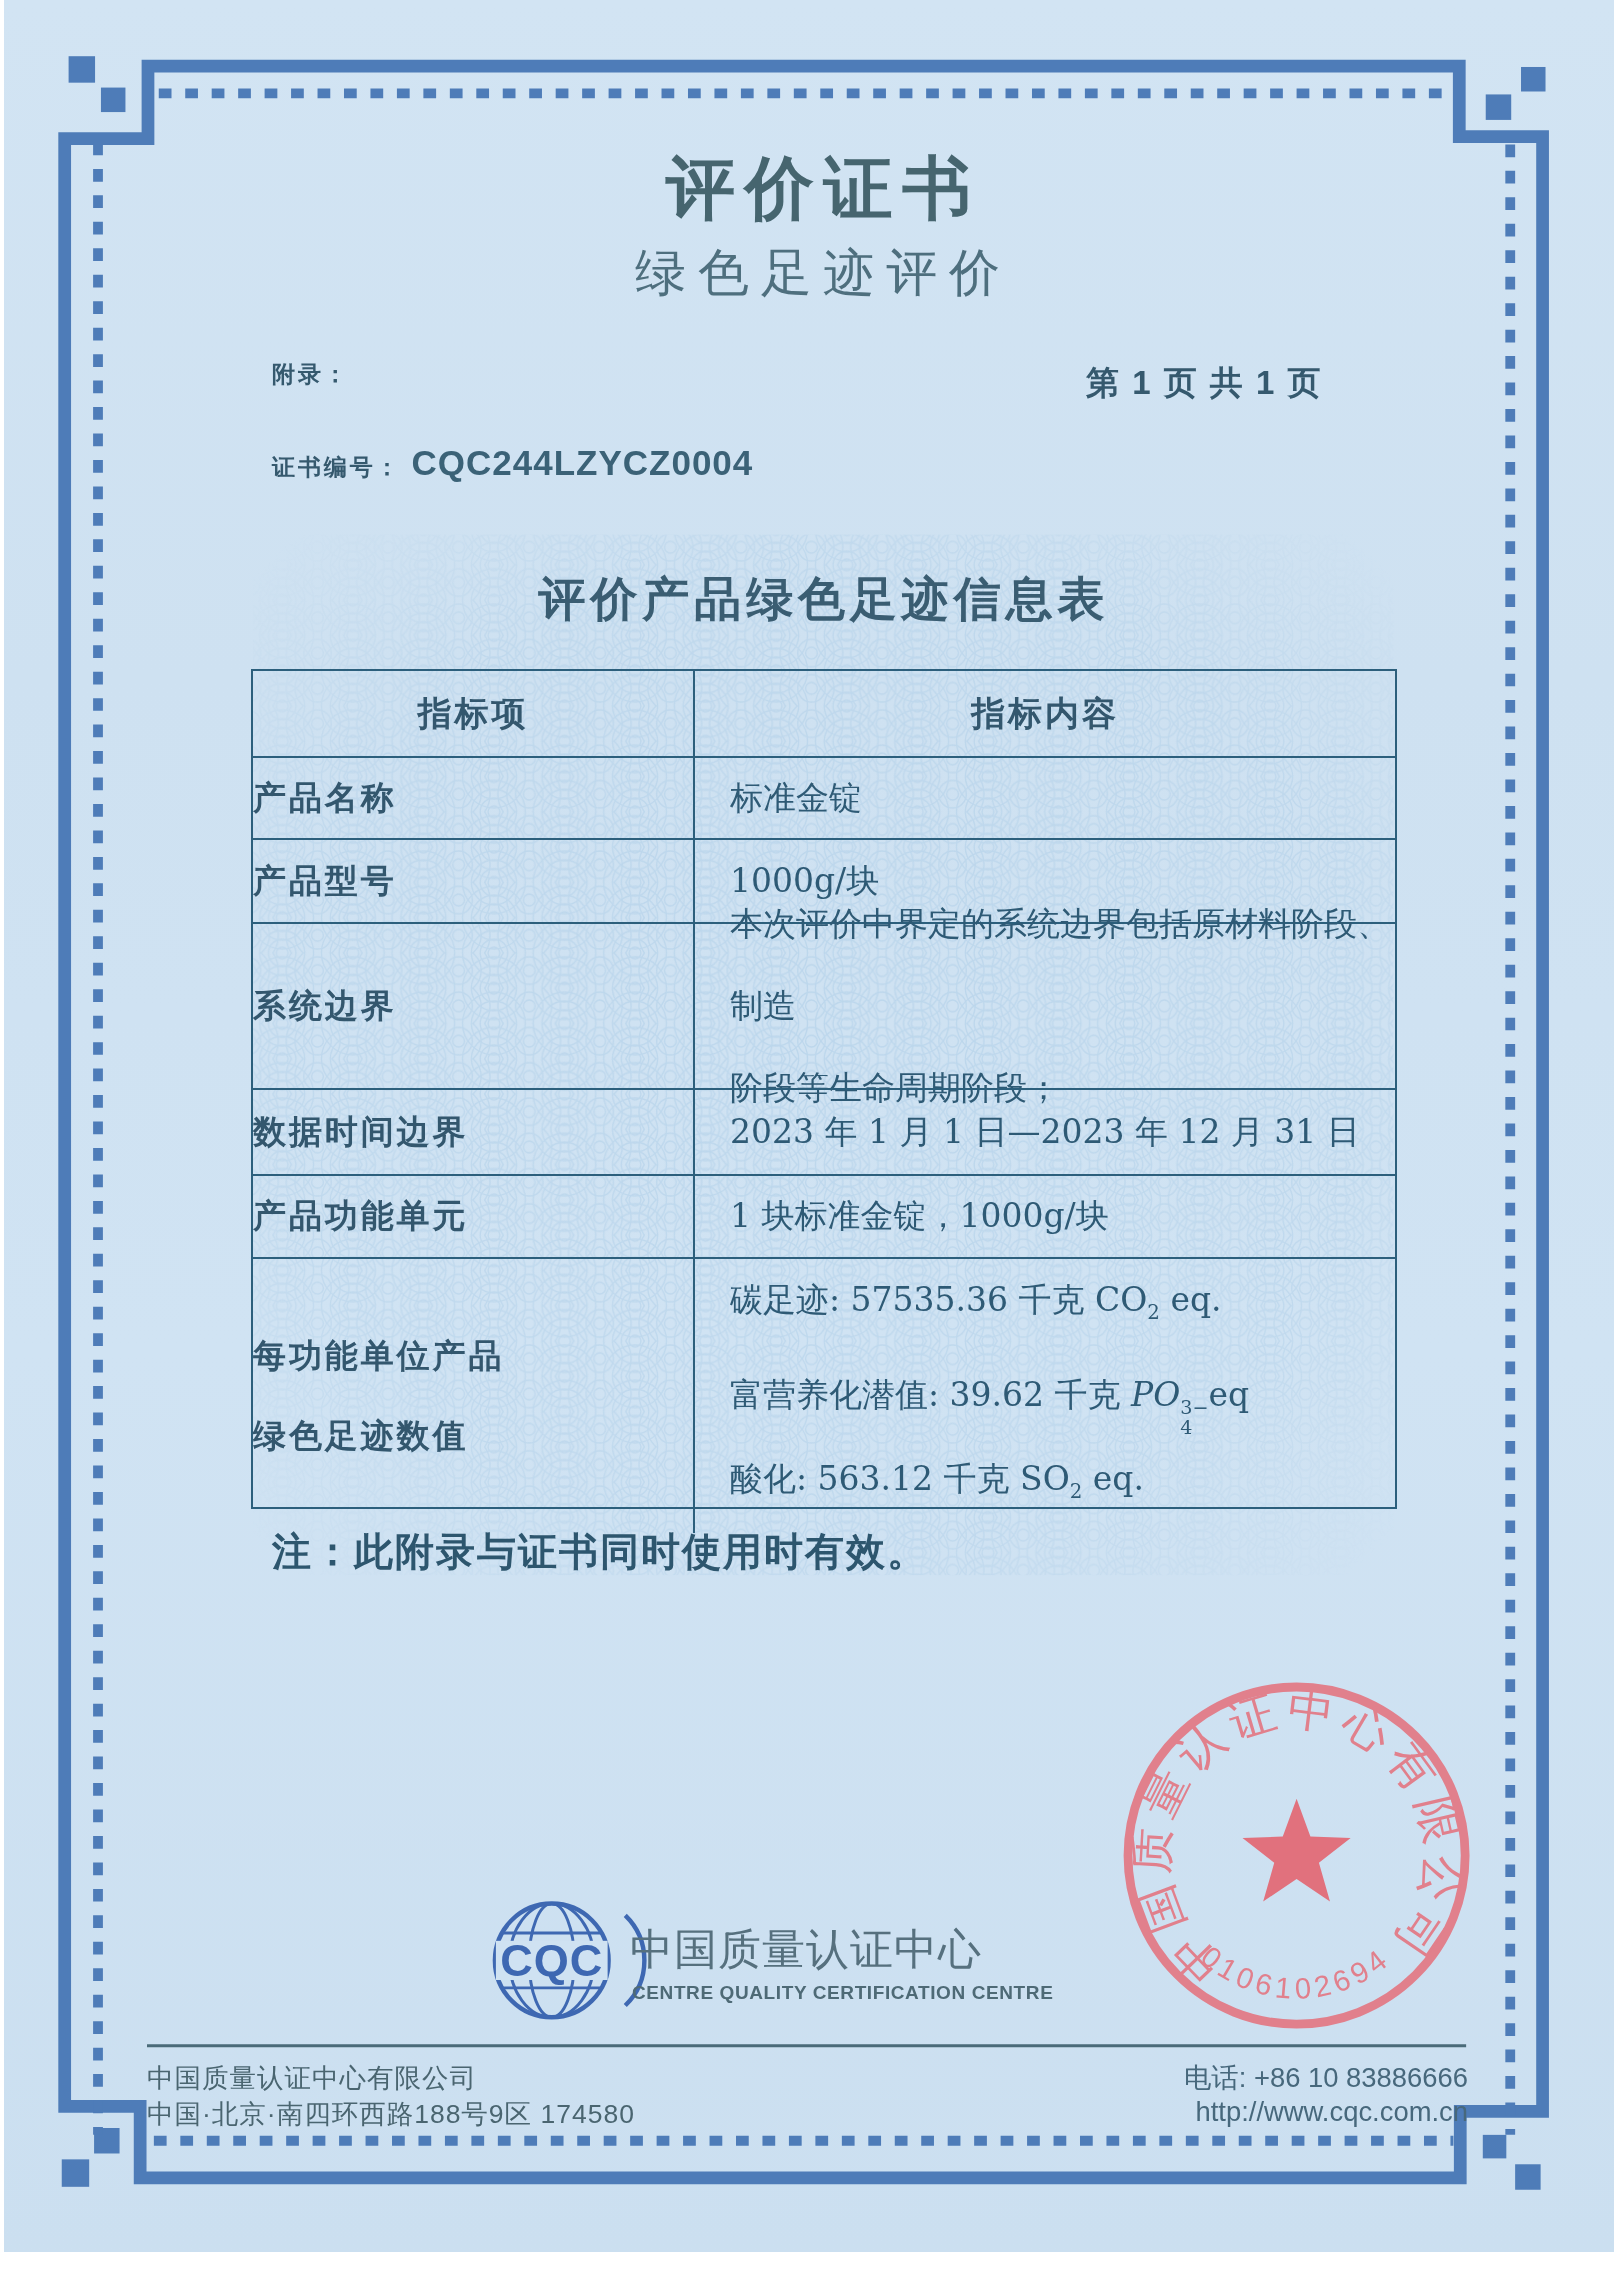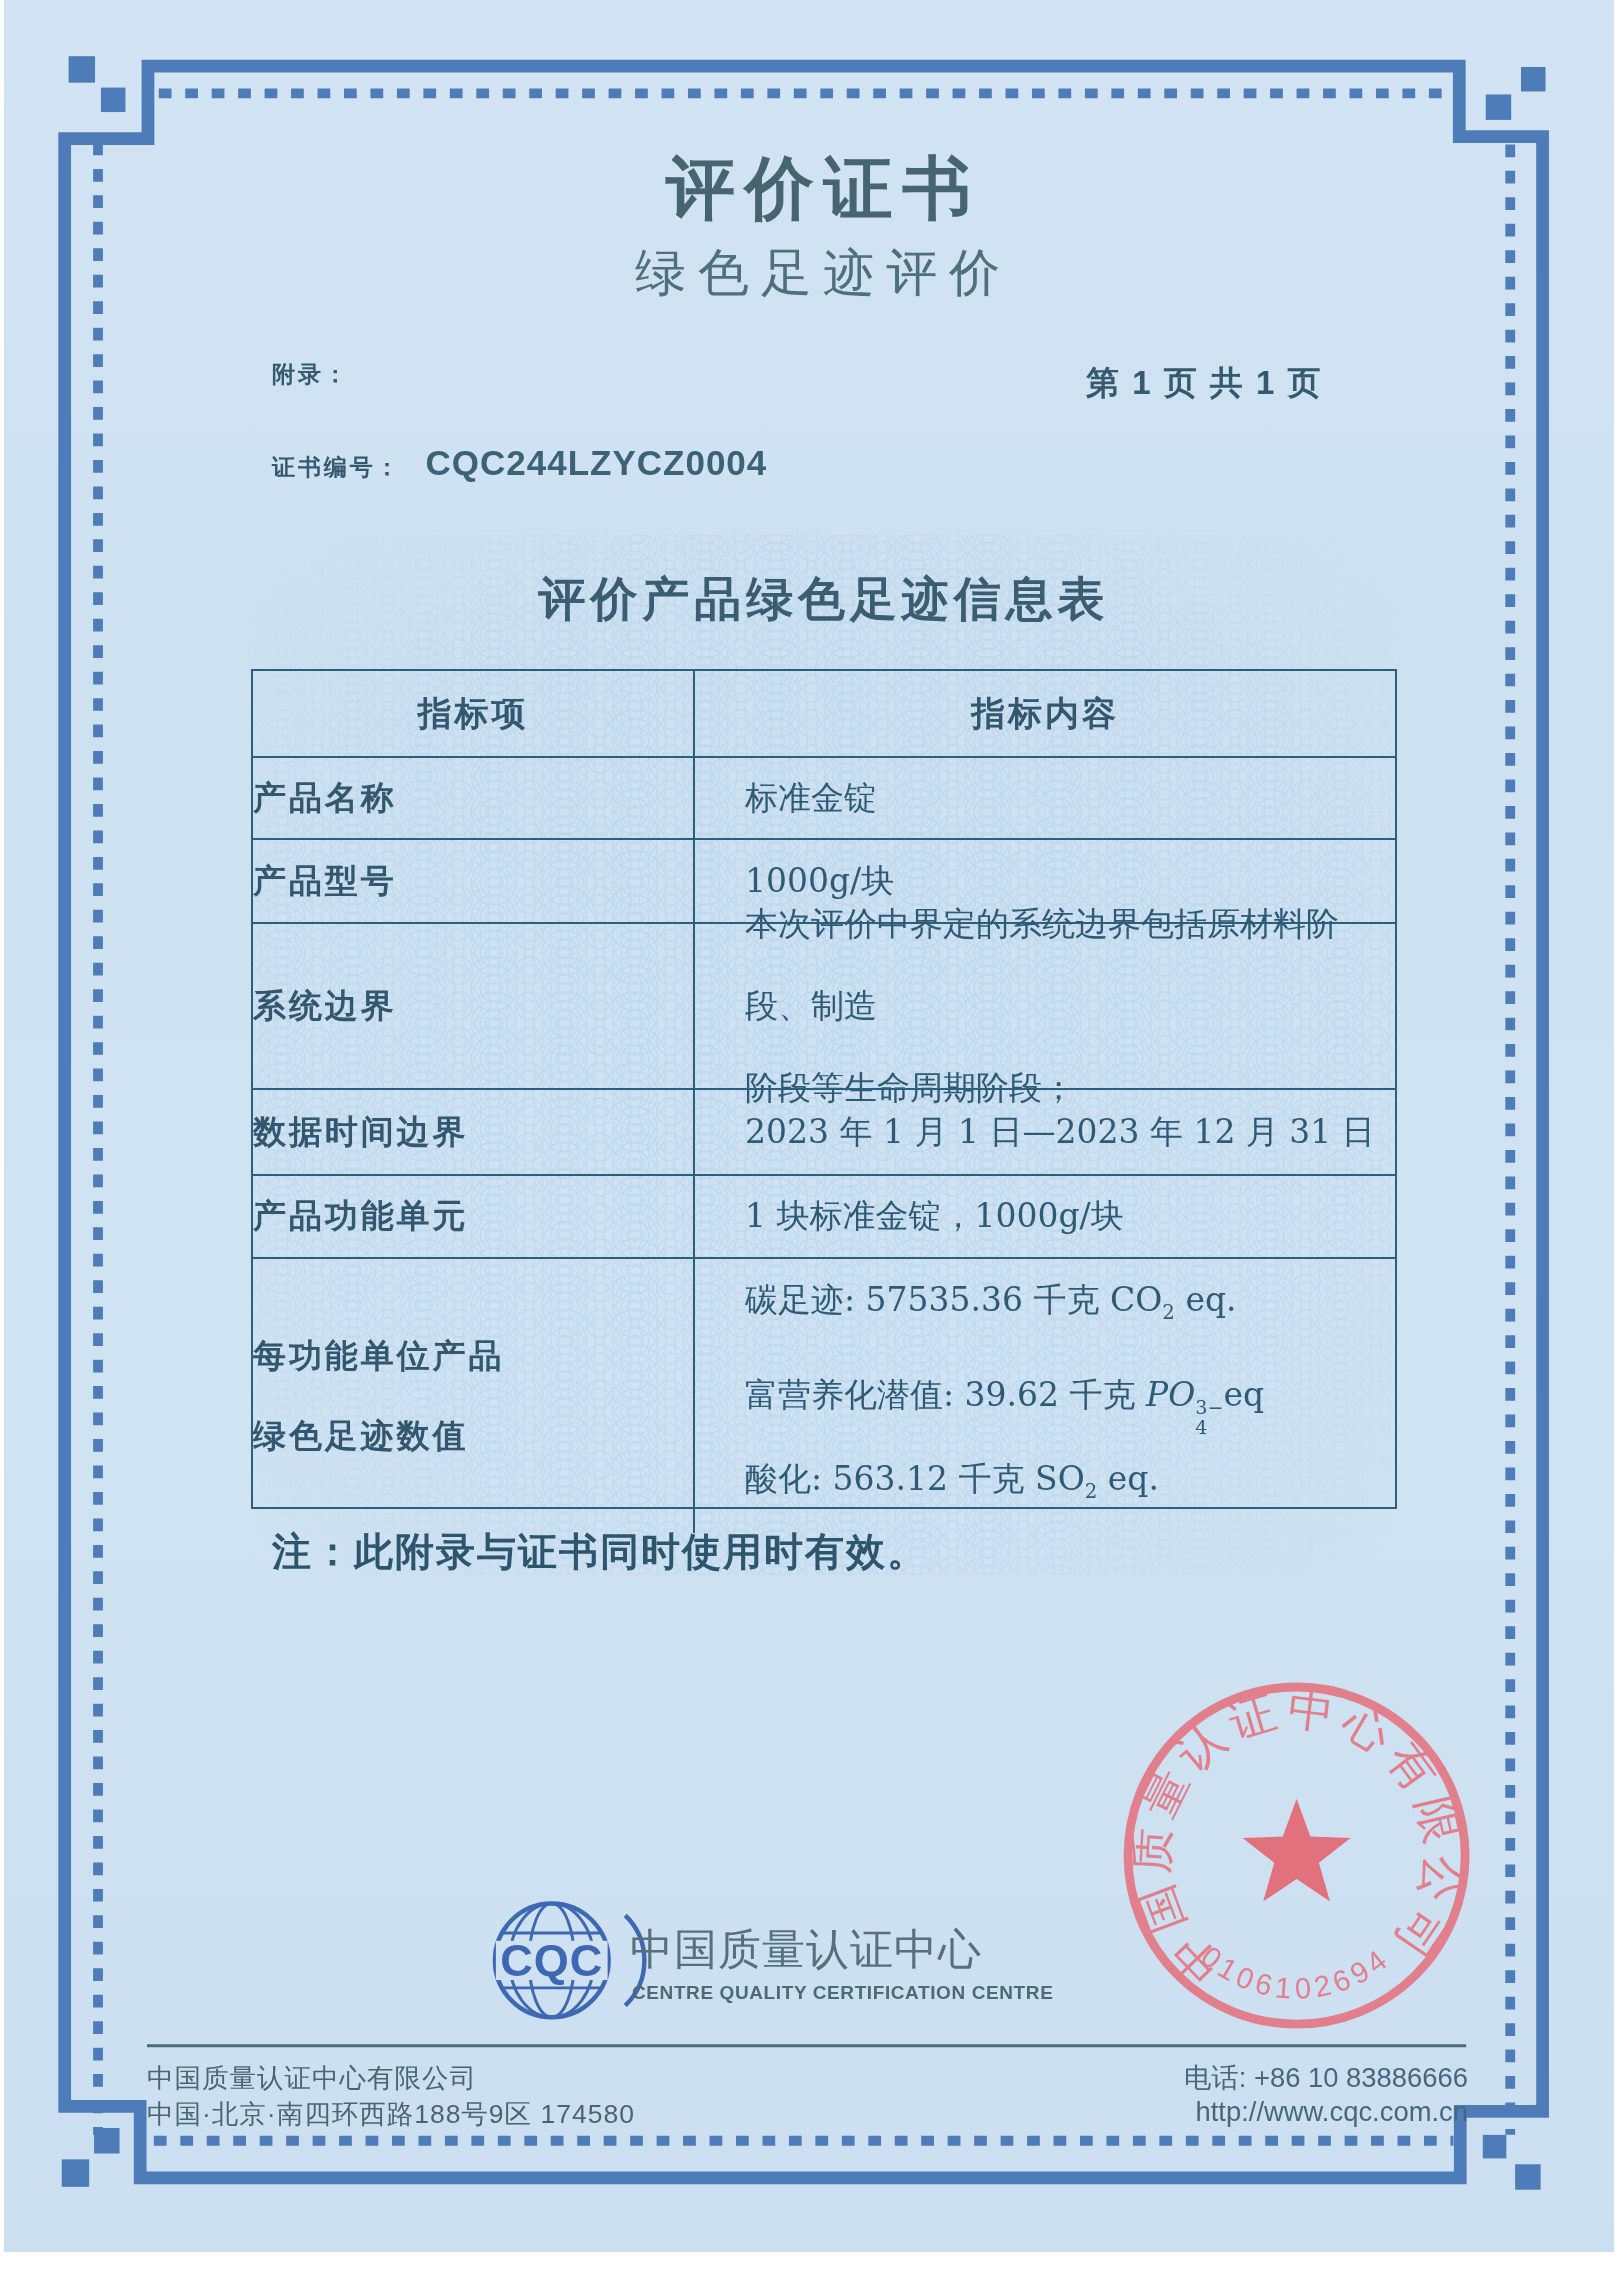--- a/index.html
+++ b/index.html
@@ -12,35 +12,35 @@
 
   .title{left:0;top:143px;width:1647px;text-align:center;font-size:69px;font-weight:bold;
          letter-spacing:9.8px;color:#46656f;}
   .subtitle{left:0;top:239px;width:1647px;text-align:center;font-size:51px;font-weight:500;
             letter-spacing:11.8px;color:#4e6f7e;}
 
   .hdr-label{font-size:23px;font-weight:bold;color:#35596e;letter-spacing:2.9px;}
   .appendix{left:272px;top:359px;}
   .pageinfo{left:1086px;top:361px;font-size:33px;font-weight:bold;color:#35596e;letter-spacing:2px;}
   .certline{left:272px;top:443px;display:flex;align-items:baseline;}
-  .certno{margin-left:24px;font-size:35px;font-weight:600;color:#3b6277;letter-spacing:1px;}
+  .certno{margin-left:10px;font-size:35px;font-weight:600;color:#3b6277;letter-spacing:1px;}
 
   .table-title{left:251px;top:568px;width:1146px;text-align:center;font-size:47px;font-weight:bold;
                letter-spacing:4.9px;color:#3a5d72;}
 
   .info-table{left:251px;top:669px;width:1146px;height:840px;box-sizing:border-box;
               display:grid;grid-template-columns:440px 1fr;
               grid-template-rows:85px 82px 84px 166px 86px 83px 1fr;
               border:2.9px solid #2c5f7c;}
   .cell{border-top:2px solid #2c5f7c;display:flex;align-items:center;box-sizing:border-box;}
   .cell.r0{border-top:none;}
   .cell.c2{border-left:2px solid #2c5f7c;}
   .cell.h{justify-content:center;font-size:34px;font-weight:bold;color:#33576e;letter-spacing:2.9px;}
   .cell.label{font-size:33px;font-weight:bold;color:#33576e;letter-spacing:2.9px;}
-  .cell.value{padding-left:50px;font-family:"DejaVu Serif","Liberation Serif",serif;
+  .cell.value{padding-left:35px;font-family:"DejaVu Serif","Liberation Serif",serif;
               font-size:33px;color:#2e5a75;}
   .cell.lines{flex-direction:column;align-items:flex-start;justify-content:center;}
   .cell.lines .ln{line-height:82px;}
   .cell.metrics .ln{line-height:82px;}
   .cell.label.lines .ln{line-height:80px;}
   sub.f{font-size:0.6em;}
   .stack{display:inline-flex;flex-direction:column;justify-content:center;vertical-align:-0.45em;
          font-size:0.58em;line-height:1.05;}
   .stack .sp{display:block;}
   .em-it{font-style:italic;}

